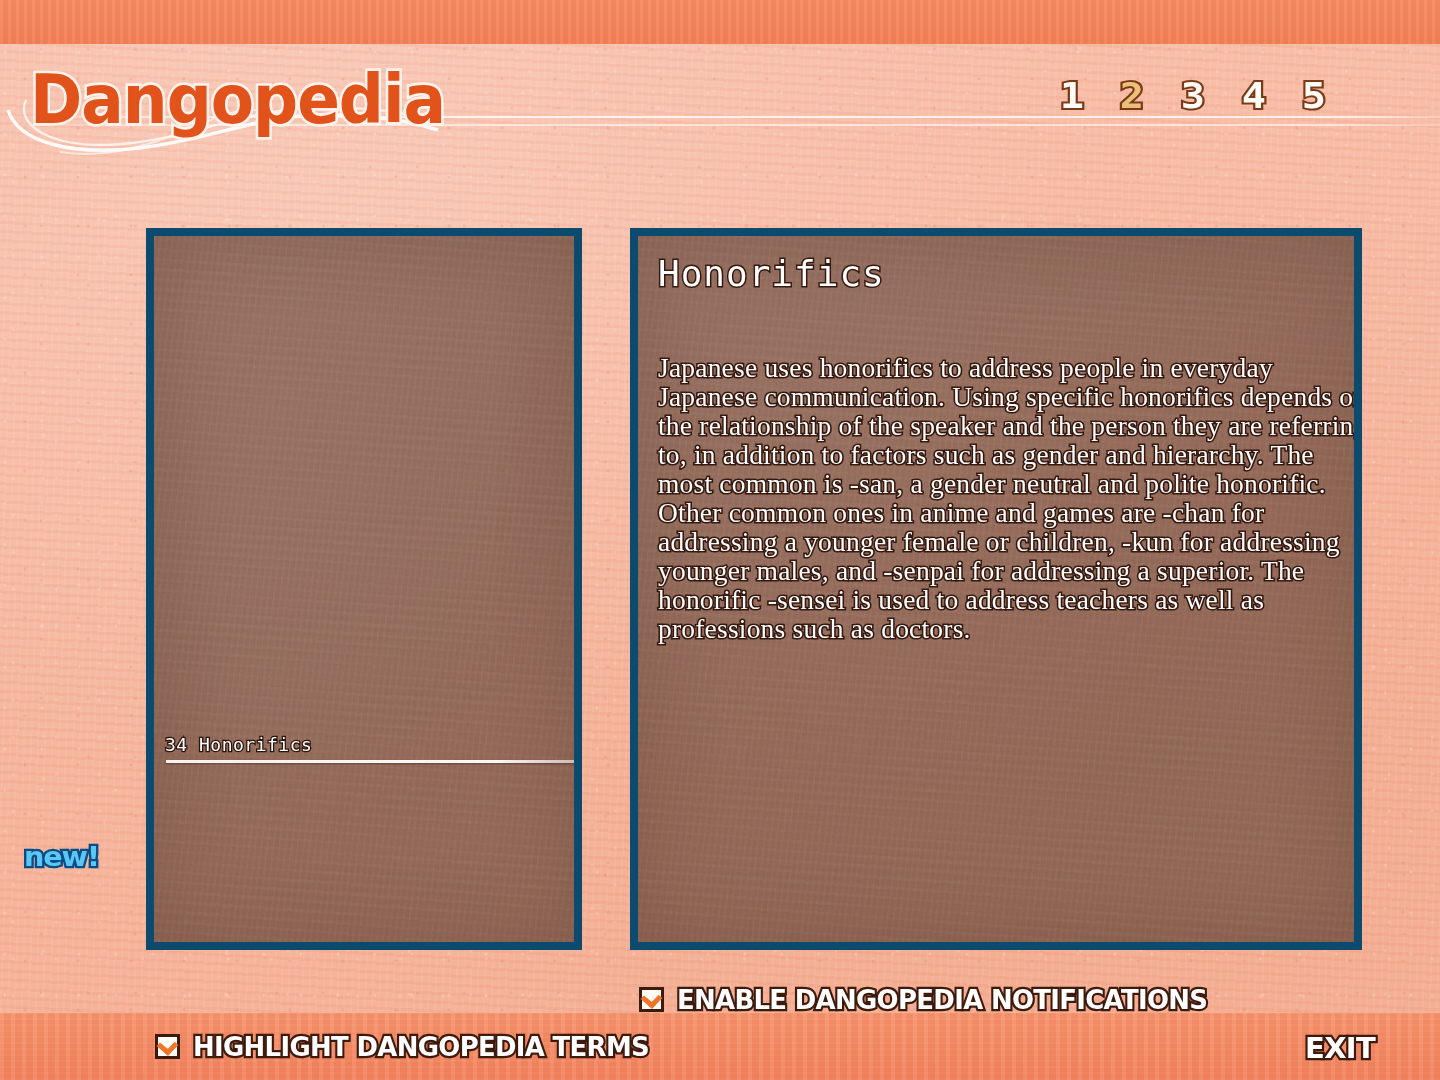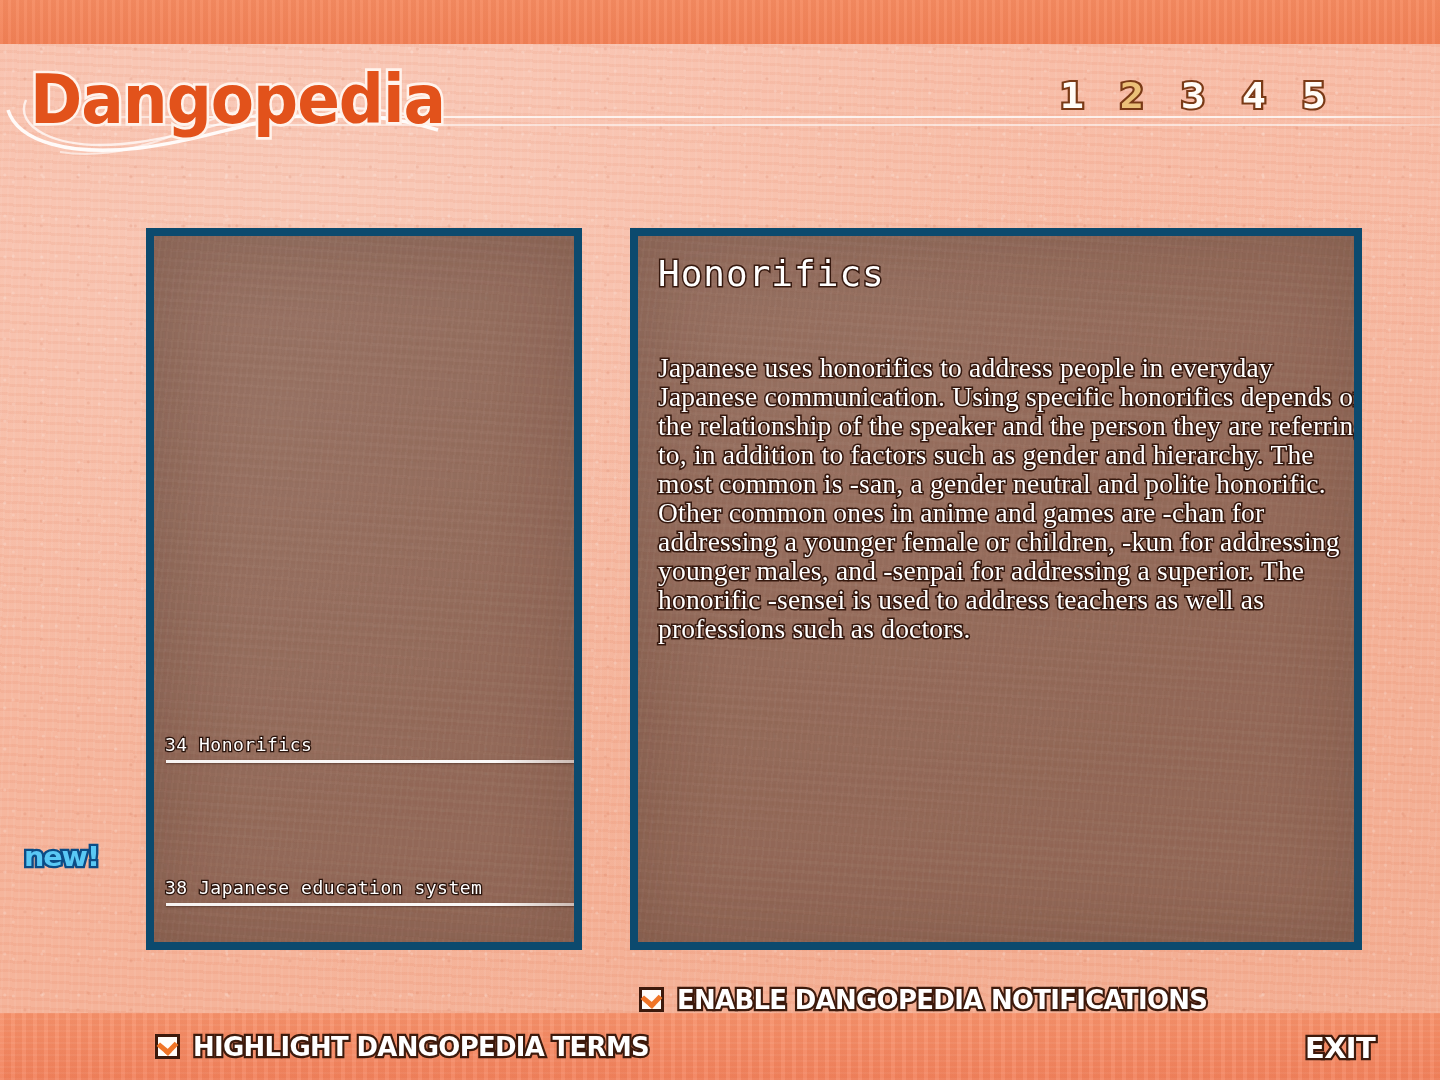--- a/index.html
+++ b/index.html
@@ -232,24 +232,20 @@
   </div>
 </div>
 
 <div class="panel" id="index-panel">
   <div class="panel-tex"></div>
   <div id="index-list">
     <div class="index-item" id="index-item-0">
       <span class="label">34 Honorifics</span>
       <span class="rule"></span>
     </div>
-    <div class="index-item" id="index-item-1">
-      <span class="label">38 Japanese education system</span>
-      <span class="rule"></span>
-    </div>
   </div>
 </div>
 
 <div id="new-badge">new!</div>
 
 <div class="panel" id="article-panel">
   <div class="panel-tex"></div>
   <div id="article-title">Honorifics</div>
   <div id="article-body">Japanese uses honorifics to address people in everyday Japanese communication. Using specific honorifics depends on the relationship of the speaker and the person they are referring to, in addition to factors such as gender and hierarchy. The most common is -san, a gender neutral and polite honorific. Other common ones in anime and games are -chan for addressing a younger female or children, -kun for addressing younger males, and -senpai for addressing a superior. The honorific -sensei is used to address teachers as well as professions such as doctors.</div>
 </div>

